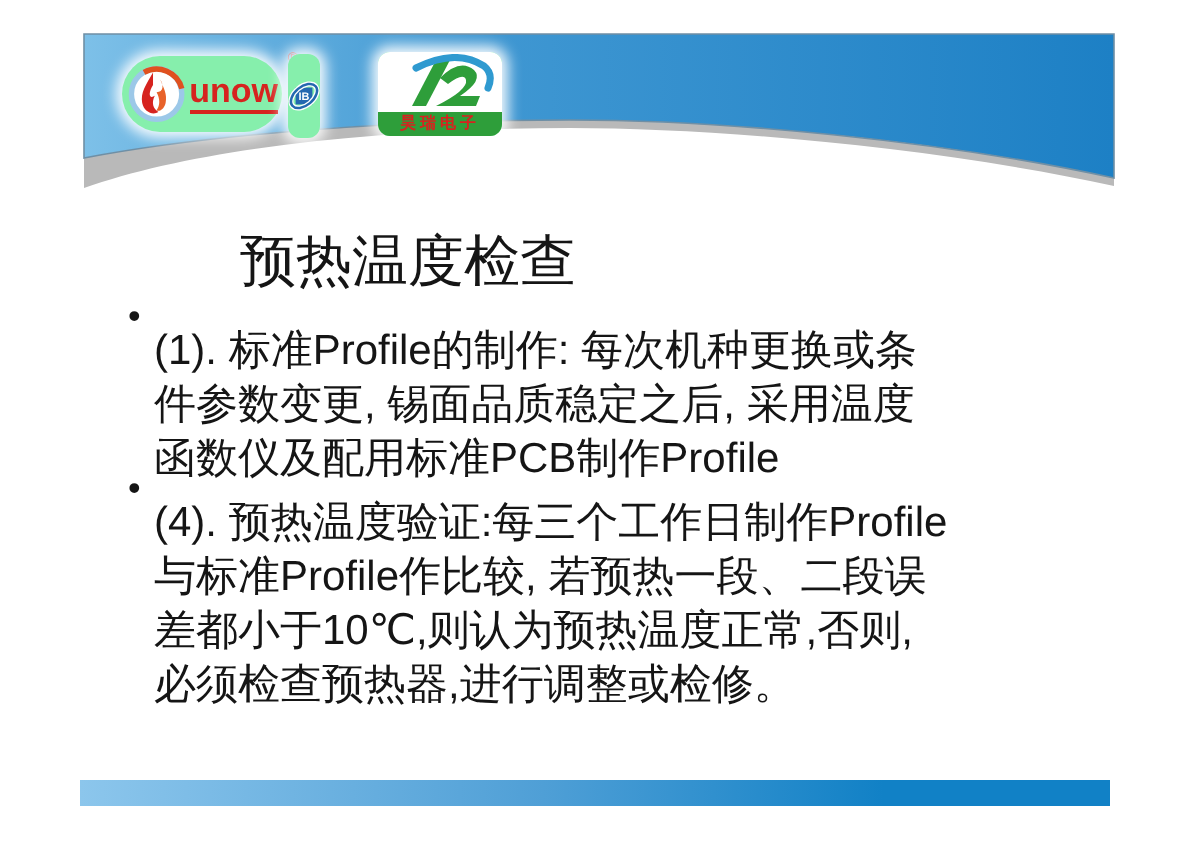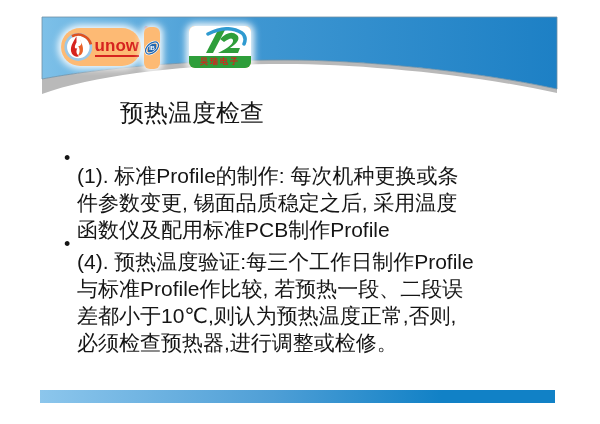--- a/index.html
+++ b/index.html
@@ -3,39 +3,39 @@
 <meta charset="utf-8">
 <style>
   html,body{margin:0;padding:0;background:#ffffff;}
   .slide{
     position:relative;width:600px;height:424px;background:#fff;overflow:hidden;
     font-family:"Liberation Sans","DejaVu Sans",serif;
   }
   
   .header-svg{position:absolute;left:0;top:0;width:600px;height:110px;display:block;}
   
-  .logo{position:absolute;border-radius:6px;background:#fdba74;
+  .logo{position:absolute;border-radius:6px;background:#86efac;
         box-shadow:0 0 7px 3px rgba(255,255,255,.95);}
   .logo-sunow{left:61px;top:28px;width:80px;height:38px;border-radius:19px;
               display:flex;align-items:center;padding:0 2px;box-sizing:border-box;}
   .sunow-word{font-size:17px;font-weight:bold;letter-spacing:0;
               color:var(--logo-red,#d6231f);line-height:1;margin-left:1px;
               border-bottom:2px solid var(--logo-red,#d6231f);padding-bottom:1px;
               font-family:"Liberation Sans","DejaVu Sans",sans-serif;}
   .sunow-reg{position:absolute;right:-8px;top:-2px;font-size:7px;color:var(--logo-red,#d6231f);}
   .logo-ib{left:144px;top:27px;width:16px;height:42px;display:flex;align-items:flex-end;justify-content:center;}
   .logo-haorui{left:189px;top:26px;width:62px;height:42px;overflow:hidden;
                display:flex;flex-direction:column;}
   .haorui-mark{flex:1;display:flex;align-items:center;justify-content:center;background:#fff;}
   .haorui-caption{height:12px;background:var(--logo-green,#2e9e3a);
                   color:#d6231f;font-size:8px;line-height:12px;text-align:center;
                   letter-spacing:2px;font-weight:bold;white-space:nowrap;overflow:hidden;}
   
   .page-title{
-    position:absolute;left:120px;top:97px;font-size:24px;color:#151515;
+    position:absolute;left:120px;top:112px;font-size:28px;color:#151515;
     font-family:"Liberation Sans","DejaVu Sans",serif;
   }
   .bullet{position:absolute;left:64px;width:492px;font-size:21px;line-height:27px;color:#151515;}
   .bullet-marker{position:absolute;left:0;top:-1px;font-size:18px;}
   .bullet-text{margin-left:13px;white-space:pre-line;margin-top:16px;}
   .bullet-1{top:146px;}
   .bullet-2{top:232px;}
   
   .footer-bar{
     position:absolute;left:40px;top:390px;width:515px;height:13px;

